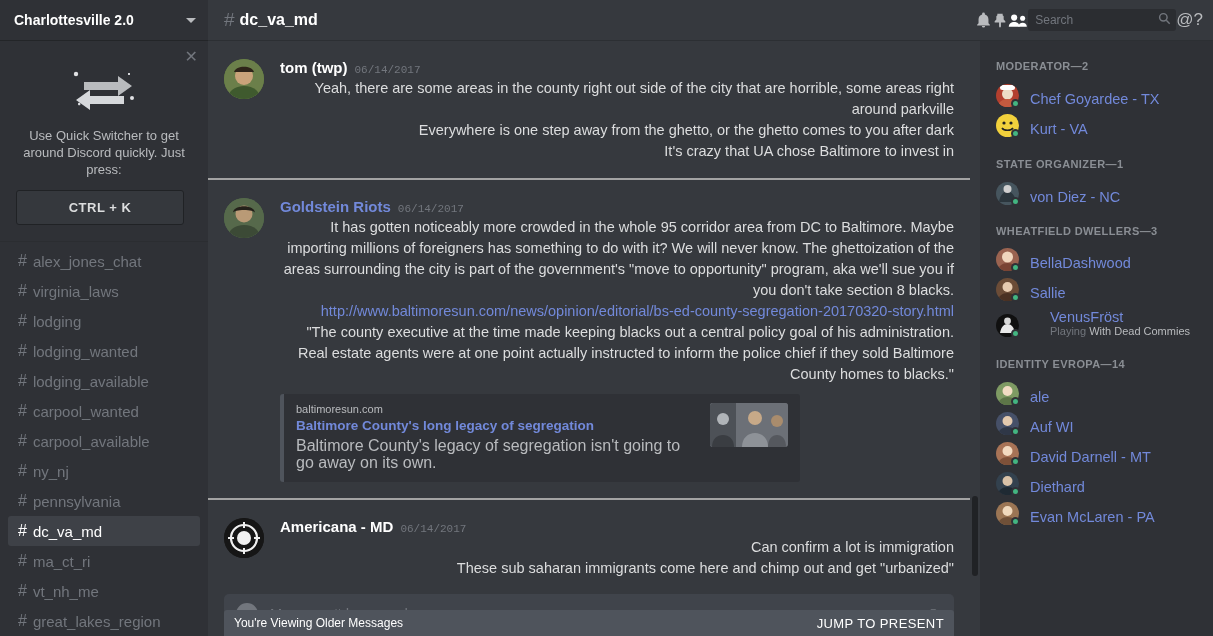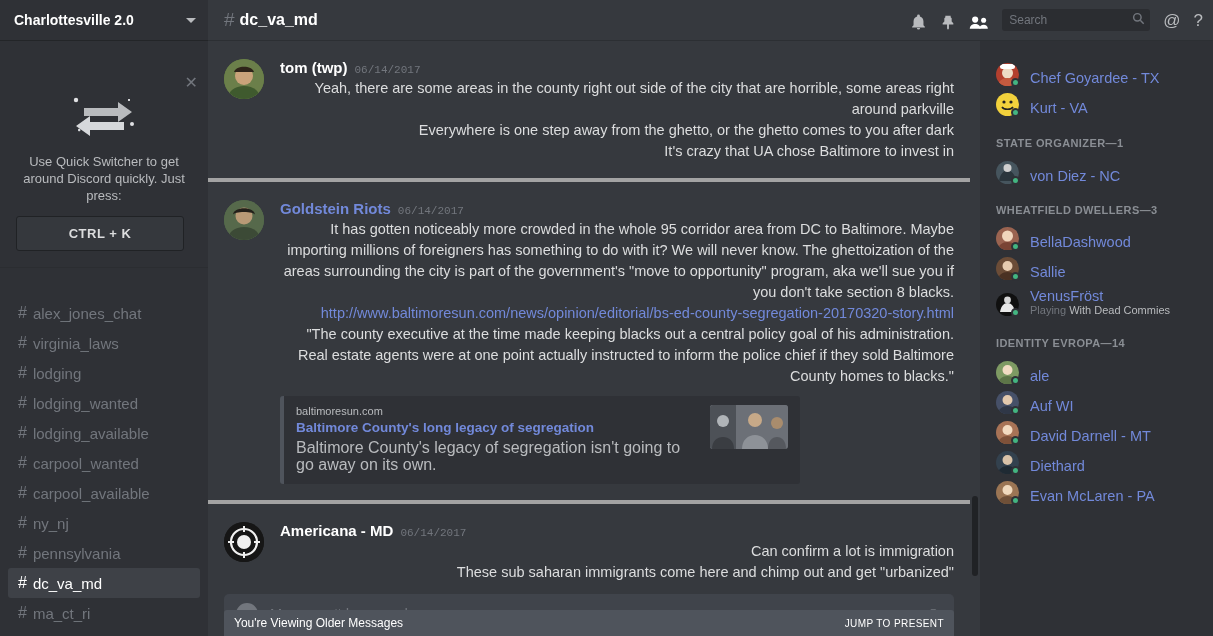--- a/index.html
+++ b/index.html
@@ -13,21 +13,20 @@
   }
   .app { display: flex; width: 1213px; height: 636px; }
 
   
   .sidebar {
     width: 208px; height: 636px;
     background: #2f3136;
     display: flex; flex-direction: column;
     flex-shrink: 0;
     position: relative;
-    gap: 26px;
   }
   .guild-header {
     height: 41px;
     background: #2f3136;
     border-bottom: 1px solid #232528;
     display: flex; align-items: center;
     padding: 0 12px 0 14px;
     color: #fff;
     font-weight: bold;
     font-size: 14px;
@@ -100,21 +99,21 @@
     border-bottom: 1px solid #2c2f33;
     display: flex; align-items: center;
     padding: 0 10px 0 16px;
     flex-shrink: 0;
   }
   .topbar-title {
     color: #fff; font-weight: bold; font-size: 16px;
     display: flex; align-items: center; gap: 5px;
   }
   .topbar-title .hash { color: #72767d; font-weight: normal; font-size: 19px; }
-  .topbar-right { margin-left: auto; display: flex; align-items: flex-end; gap: 13px; }
+  .topbar-right { margin-left: auto; display: flex; align-items: center; }
   .ticon { color: #b9bbbe; cursor: pointer; display: flex; align-items: center; }
   .search-box {
     width: 148px; height: 22px;
     background: #2b2d31;
     border-radius: 3px;
     display: flex; align-items: center;
     padding: 0 5px 0 7px;
     color: #72767d;
     font-size: 12px;
     cursor: text;
@@ -127,21 +126,21 @@
   .messages-wrap { flex: 1; position: relative; min-width: 0; display: flex; flex-direction: column; }
   .messages {
     flex: 1;
     overflow: hidden;
     padding: 0 10px 0 0;
     position: relative;
   }
   .msg {
     display: flex;
     padding: 18px 16px 0 16px;
-    border-top: 4px solid #a3a3a3;
+    border-top: 2px solid #a3a3a3;
     position: relative;
   }
   .msg:first-child { border-top: none; }
   .avatar {
     width: 40px; height: 40px; border-radius: 50%;
     flex-shrink: 0; margin-right: 16px;
     background: #7289da;
     overflow: hidden;
     position: relative;
   }
@@ -177,21 +176,21 @@
     position: absolute;
     left: 16px; right: 26px; bottom: 0;
     height: 26px;
     background: #4f545c;
     border-radius: 3px 3px 0 0;
     display: flex; align-items: center;
     padding: 0 10px;
     font-size: 12px;
     color: #fff;
   }
-  .older-bar .jump { margin-left: auto; font-size: 10px; letter-spacing: .4px; cursor: pointer; }
+  .older-bar .jump { margin-left: auto; font-size: 13px; letter-spacing: .4px; cursor: pointer; }
 
   .composer {
     flex-shrink: 0;
     padding: 0 26px 0 16px;
     height: 44px;
     display: flex; align-items: center;
   }
   .composer-box {
     flex: 1; height: 40px;
     background: #40444b;
@@ -249,21 +248,21 @@
   .m-status {
     position: absolute; right: -1px; bottom: -1px;
     width: 9px; height: 9px; border-radius: 50%;
     border: 2px solid #2f3136;
   }
   .m-name { font-size: 14.5px; color: #848a94; white-space: nowrap; overflow: hidden; text-overflow: ellipsis; }
   .m-name.colored { color: #7289da; }
   .m-text { display: flex; flex-direction: column; min-width: 0; }
   .m-game { font-size: 11px; color: #72767d; white-space: nowrap; overflow: hidden; text-overflow: ellipsis; }
   .m-game b { color: #b9bbbe; font-weight: normal; }
-  .member.tall { height: 36px; }
+  .member.tall { height: 36px; gap: 20px; }
 </style>
 </head>
 <body>
 
 <div class="app">
 
   <div class="sidebar">
 
     <div class="guild-header">
       <span class="guild-name">Charlottesville 2.0</span>
@@ -481,20 +480,21 @@
           <div class="composer-box">
             <span class="plus-btn">+</span>
             <span>Message #dc_va_md</span>
             <span class="emoji-btn">☺</span>
           </div>
         </div>
       </div>
 
       <div class="members">
 
+        <div class="group-title">MODERATOR—2</div>
         <div class="member">
           <div class="m-avatar">
             <div class="m-av-inner"><svg width="23" height="23" viewBox="0 0 23 23">
                   <rect width="23" height="23" fill="#b33f2e"></rect>
                   <circle cx="11.5" cy="10" r="5.5" fill="#eedcc6"></circle>
                   <path d="M2 23c0-5 4.5-8 9.5-8s9.5 3 9.5 8z" fill="#c45a3f"></path>
                   <rect x="4" y="1" width="15" height="5" rx="2.5" fill="#fff"></rect>
                 </svg></div>
             <span class="m-status" style="background:#43b581"></span>
           </div>

